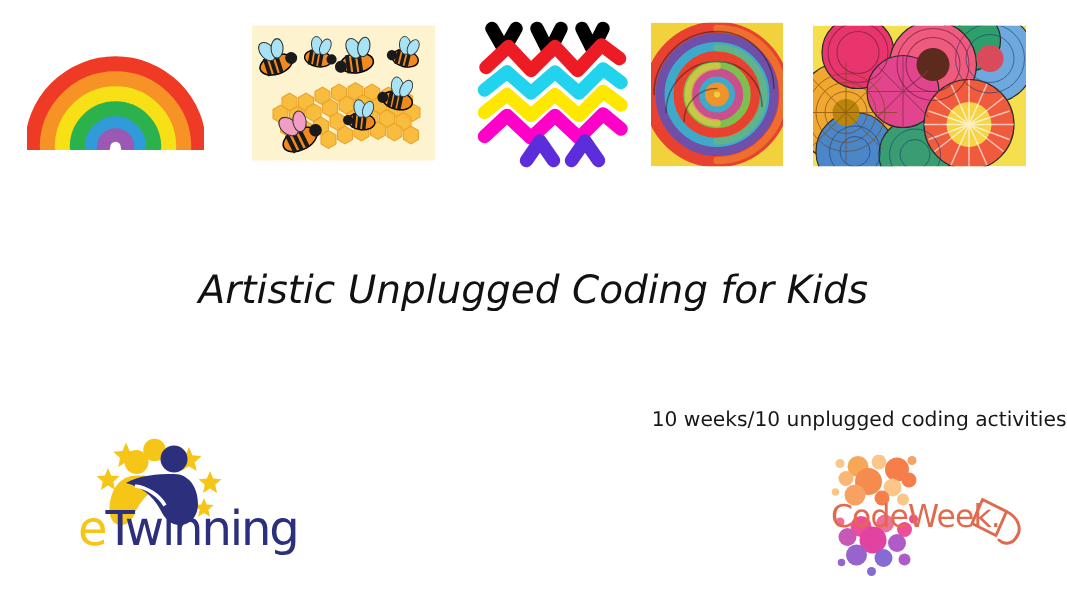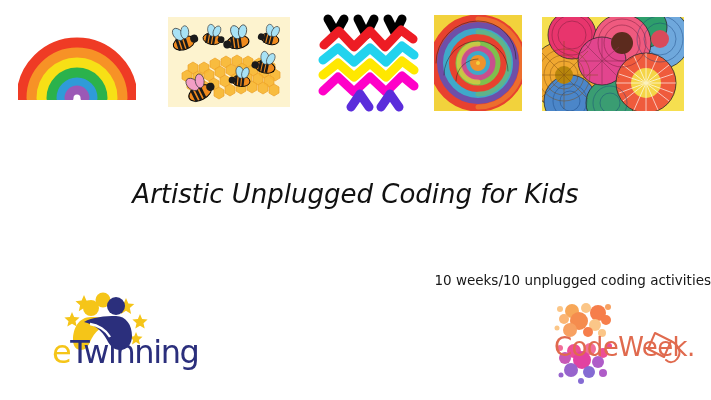--- a/index.html
+++ b/index.html
@@ -87,21 +87,21 @@
     margin-left: 32px;
   }
   #etwinning-logo .wm-e { color: #f5c518; }
   #etwinning-logo .wm-t { color: #2b2f7c; }
 
   
   #codeweek-logo { position: absolute; left: 548px; top: 303px; width: 150px; height: 82px; }
   #codeweek-logo .cw-word {
     position: absolute; left: 6px; top: 29px;
     font-family: "DejaVu Sans", sans-serif;
-    font-size: 26px;
+    font-size: 21px;
     color: #e06a4e;
     letter-spacing: -0.6px;
     white-space: nowrap;
   }
   #codeweek-logo svg { position: absolute; left: 0; top: 0; }
 </style>
 </head>
 <body>
 
 <div class="slide">

